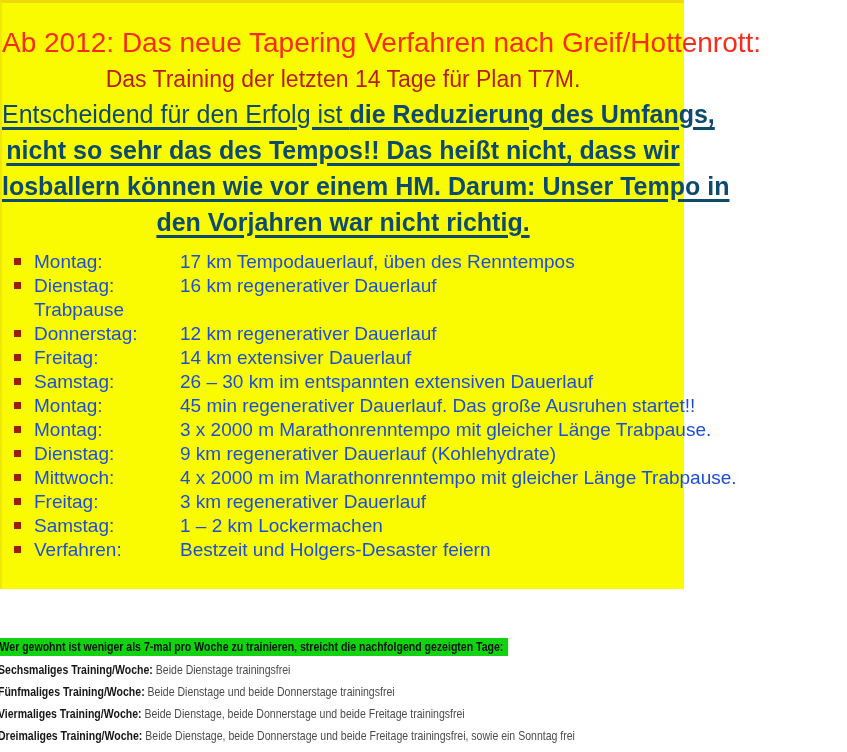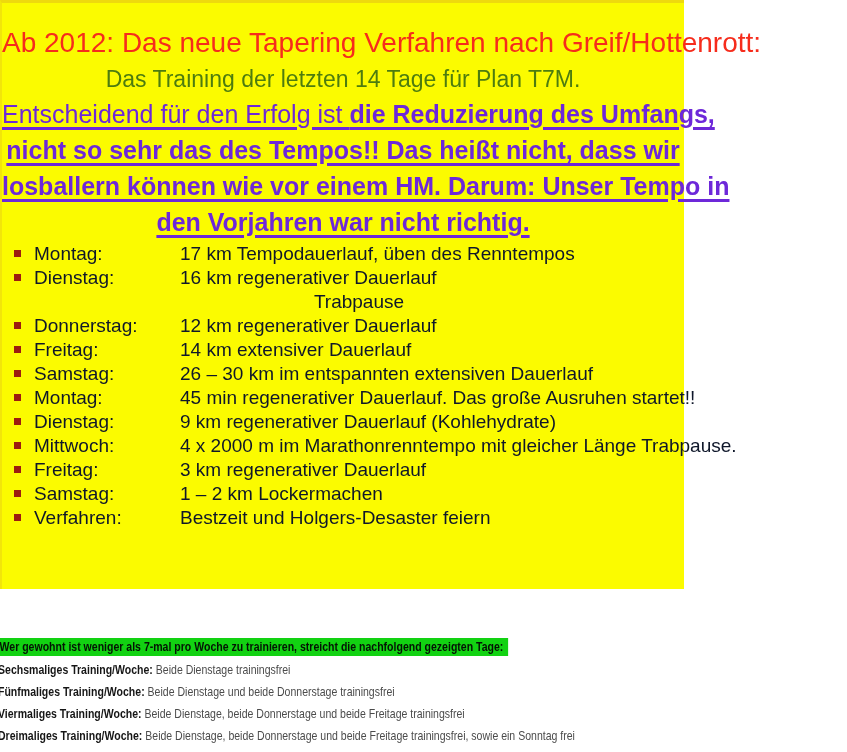--- a/index.html
+++ b/index.html
@@ -28,40 +28,40 @@
     text-align: center;
     font-size: 28px;
     line-height: 40px;
     color: #f62c1c;
     white-space: nowrap;
   }
   .plan-subtitle {
     text-align: center;
     font-size: 23px;
     line-height: 33px;
-    color: #4d7c0f;
+    color: #b91c1c;
     white-space: nowrap;
   }
   .emphasis {
     text-align: center;
-    color: #6d28d9;
+    color: #0c4a6e;
     font-size: 25px;
   }
   .em-line {
     line-height: 36px;
     text-decoration: underline;
     text-decoration-thickness: 2.5px;
     text-underline-offset: 4px;
     white-space: nowrap;
   }
   .em-line .b { font-weight: 700; }
   .schedule {
-    margin-top: 2px;
+    margin-top: 10px;
     font-size: 19px;
-    color: #0f172a;
+    color: #1d4ed8;
   }
   .row {
     position: relative;
     padding-left: 32px;
     line-height: 24px;
     white-space: nowrap;
   }
   .bullet {
     position: absolute;
     left: 12px;
@@ -71,21 +71,20 @@
     background: #9c1c10;
   }
   .day {
     display: inline-block;
     width: 146px;
     vertical-align: top;
   }
   .wrapline {
     padding-left: 32px;
     line-height: 24px;
-    text-align: center;
   }
   .notes {
     position: absolute;
     left: 0;
     top: 638px;
     width: 1090px;
     transform: scaleX(0.78);
     transform-origin: 0 0;
     margin-left: -2px;
     font-size: 13.5px;
@@ -123,20 +122,21 @@
   </div>
 
   <div class="schedule">
     <div class="row"><span class="bullet"></span><span class="day">Montag:</span><span class="desc">17 km Tempodauerlauf, üben des Renntempos</span></div>
     <div class="row"><span class="bullet"></span><span class="day">Dienstag:</span><span class="desc">16 km regenerativer Dauerlauf</span></div>
     <div class="wrapline">Trabpause</div>
     <div class="row"><span class="bullet"></span><span class="day">Donnerstag:</span><span class="desc">12 km regenerativer Dauerlauf</span></div>
     <div class="row"><span class="bullet"></span><span class="day">Freitag:</span><span class="desc">14 km extensiver Dauerlauf</span></div>
     <div class="row"><span class="bullet"></span><span class="day">Samstag:</span><span class="desc">26 – 30 km im entspannten extensiven Dauerlauf</span></div>
     <div class="row"><span class="bullet"></span><span class="day">Montag:</span><span class="desc">45 min regenerativer Dauerlauf. Das große Ausruhen startet!!</span></div>
+    <div class="row"><span class="bullet"></span><span class="day">Montag:</span><span class="desc">3 x 2000 m Marathonrenntempo mit gleicher Länge Trabpause.</span></div>
     <div class="row"><span class="bullet"></span><span class="day">Dienstag:</span><span class="desc">9 km regenerativer Dauerlauf (Kohlehydrate)</span></div>
     <div class="row"><span class="bullet"></span><span class="day">Mittwoch:</span><span class="desc">4 x 2000 m im Marathonrenntempo mit gleicher Länge Trabpause.</span></div>
     <div class="row"><span class="bullet"></span><span class="day">Freitag:</span><span class="desc">3 km regenerativer Dauerlauf</span></div>
     <div class="row"><span class="bullet"></span><span class="day">Samstag:</span><span class="desc">1 – 2 km Lockermachen</span></div>
     <div class="row"><span class="bullet"></span><span class="day">Verfahren:</span><span class="desc">Bestzeit und Holgers-Desaster feiern</span></div>
   </div>
 </div>
 
 <div class="notes">
   <span class="highlight">Wer gewohnt ist weniger als 7-mal pro Woche zu trainieren, streicht die nachfolgend gezeigten Tage:</span>

